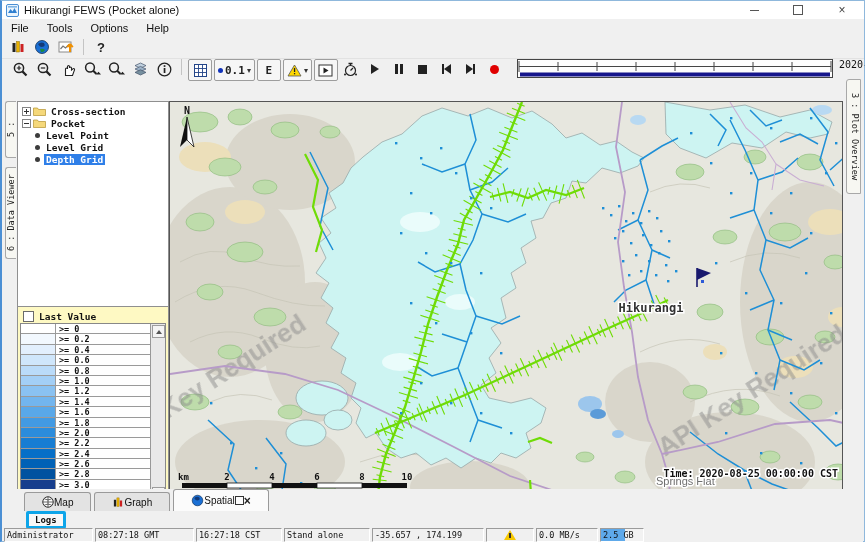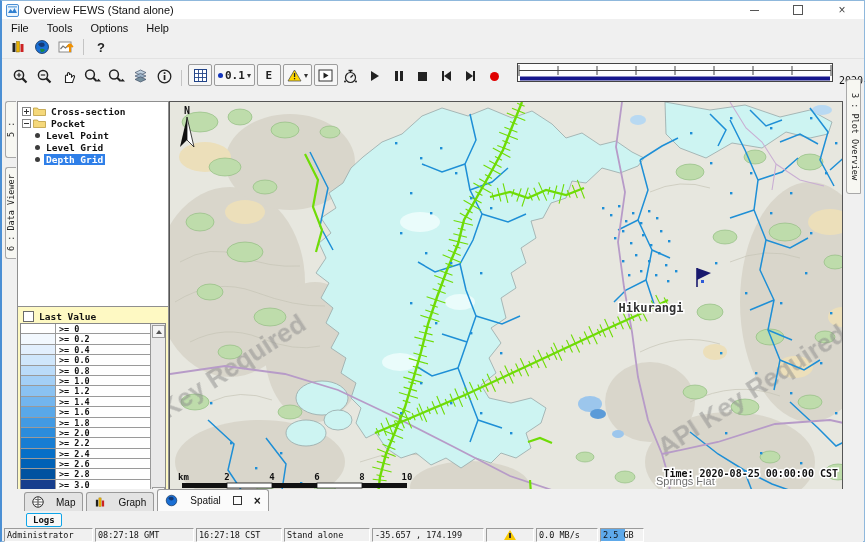--- a/index.html
+++ b/index.html
@@ -11,21 +11,21 @@
   .title{font-size:11px;color:#111;}
   .wincontrols{margin-left:auto;display:flex;height:100%;}
   .winbtn{width:44px;display:flex;align-items:center;justify-content:center;color:#444;font-size:12px;cursor:default;}
   .glyph-min{width:9px;height:1px;background:#555;display:inline-block;}
   .glyph-max{width:8px;height:8px;border:1px solid #555;display:inline-block;}
   
   .menubar{height:17px;display:flex;align-items:center;background:#f0f0f0;}
   .menuitem{font-size:11px;color:#111;padding:1px 9px;}
   
   .toolbar1{height:22px;display:flex;align-items:center;background:#f0f0f0;padding-left:4px;border-bottom:1px solid #e2e2e2;}
-  .toolbar2{height:27px;display:flex;align-items:flex-end;background:#f0f0f0;padding-left:6px;}
+  .toolbar2{height:27px;display:flex;align-items:flex-start;background:#f0f0f0;padding-left:6px;}
   .tbtn{width:22px;height:20px;display:flex;align-items:center;justify-content:center;margin:0 1px;flex:0 0 auto;}
   .tbtn.raised{border:1px solid #9d9d9d;background:#f6f6f6;border-radius:2px;}
   .vsep{width:1px;height:16px;background:#c4c4c4;margin:0 5px;flex:0 0 auto;}
   .ddbtn{display:flex;align-items:center;border:1px solid #9d9d9d;background:#f6f6f6;border-radius:2px;height:20px;padding:0 3px;margin:0 1px;font-size:9px;flex:0 0 auto;}
   .caret{font-size:8px;color:#333;margin-left:2px;}
   .bluedot{width:5px;height:5px;border-radius:50%;background:#1133bb;margin-right:2px;}
   .elabel{font-size:11px;font-weight:bold;color:#222;font-family:"DejaVu Sans Mono",monospace;}
   .qlabel{font-size:13px;font-weight:bold;color:#222;}
   
   .i-play{width:0;height:0;border-left:8px solid #222;border-top:5px solid transparent;border-bottom:5px solid transparent;}
@@ -64,44 +64,44 @@
   .sarrow{position:absolute;left:1px;width:11px;height:11px;background:#f4f4f4;border:1px solid #9d9d9d;display:flex;align-items:center;justify-content:center;}
   .sarrow.up{top:1px;}
   .sarrow.down{bottom:1px;}
   .tri-up{width:0;height:0;border-left:3px solid transparent;border-right:3px solid transparent;border-bottom:4px solid #555;}
   .tri-down{width:0;height:0;border-left:3px solid transparent;border-right:3px solid transparent;border-top:4px solid #555;}
   .mapwrap{flex:1 1 auto;position:relative;border:1px solid #555;box-sizing:border-box;background:#e7e7df;overflow:hidden;}
   .right-strip{width:20px;flex:0 0 auto;background:#f0f0f0;display:flex;flex-direction:column;align-items:center;}
   .vtab-right{writing-mode:vertical-rl;font-family:"DejaVu Sans Mono",monospace;font-size:8.5px;color:#222;background:#f7f7f2;border:1px solid #a8a8a8;border-radius:3px 0 0 3px;width:15px;height:115px;margin-top:-22px;text-align:center;box-sizing:border-box;overflow:hidden;}
   
   .dockrow{position:absolute;top:488px;left:2px;right:1px;height:22px;background:#f0f0f0;display:flex;align-items:flex-end;padding-left:20px;}
-  .dtab{display:inline-flex;align-items:center;gap:12px;height:18px;padding:0 7px;border:1px solid #9a9a9a;border-bottom:none;border-radius:3px 3px 0 0;background:#e3e3e3;font-size:10px;color:#111;margin-right:3px;}
+  .dtab{display:inline-flex;align-items:center;gap:0;height:18px;padding:0 17px;border:1px solid #9a9a9a;border-bottom:none;border-radius:3px 3px 0 0;background:#e3e3e3;font-size:10px;color:#111;margin-right:3px;}
   .dtab.active{background:#fbfbfb;height:21px;}
   .dtab .boxglyph{width:7px;height:7px;border:1px solid #333;display:inline-block;}
   .dtab .xglyph{font-size:12px;font-weight:bold;color:#222;line-height:10px;}
   .logsrow{position:absolute;top:510px;left:2px;right:1px;height:17px;background:#f0f0f0;display:flex;align-items:center;padding-left:22px;border-bottom:1px solid #c8c8c8;}
-  .logsbtn{font-family:"DejaVu Sans Mono",monospace;font-size:9px;font-weight:bold;border:1px solid #0ea5e9;border-radius:2px;background:#f8f8f8;padding:1px 6px;color:#111;}
+  .logsbtn{font-family:"DejaVu Sans Mono",monospace;font-size:9px;font-weight:bold;border:3px solid #0ea5e9;border-radius:2px;background:#f8f8f8;padding:1px 6px;color:#111;}
   .statusbar{position:absolute;top:527px;left:2px;right:1px;height:14px;display:flex;background:#f0f0f0;font-family:"DejaVu Sans Mono",monospace;font-size:8.5px;color:#111;}
   .scell{box-sizing:border-box;border:1px solid;border-color:#9b9b9b #ffffff #ffffff #9b9b9b;padding:1px 2px;margin-right:2px;white-space:nowrap;overflow:hidden;flex:0 0 auto;}
   .scell.mem{background:linear-gradient(90deg,#5ea9ea 0 58%,#f2f2f2 58%);}
   .warn-tri{width:0;height:0;border-left:6px solid transparent;border-right:6px solid transparent;border-bottom:10px solid #f6c800;position:relative;display:inline-block;}
   .warn-tri::after{content:"";position:absolute;left:-1px;top:3px;width:2px;height:5px;background:#333;}
 </style>
 </head>
 <body>
 
 <div class="window">
 
   <div class="titlebar">
     <svg class="appicon" viewBox="0 0 13 13">
       <rect x="0.5" y="0.5" width="12" height="12" rx="1.5" fill="#eaf4fd" stroke="#4b8fd4"></rect>
       <path d="M2 9 l2.5-4 2 2.5 2-3.5 2.5 5 z" fill="#2f7fd0"></path>
       <rect x="2" y="2" width="9" height="1.6" fill="#7fb4e4"></rect>
     </svg>
-    <span class="title">Overview FEWS  (Stand alone)</span>
+    <span class="title">Hikurangi FEWS  (Pocket alone)</span>
     <div class="wincontrols">
       <div class="winbtn">
           <span class="glyph-min"></span>
         </div>
       <div class="winbtn">
           <span class="glyph-max"></span>
         </div>
       <div class="winbtn">×</div>
     </div>
   </div>

